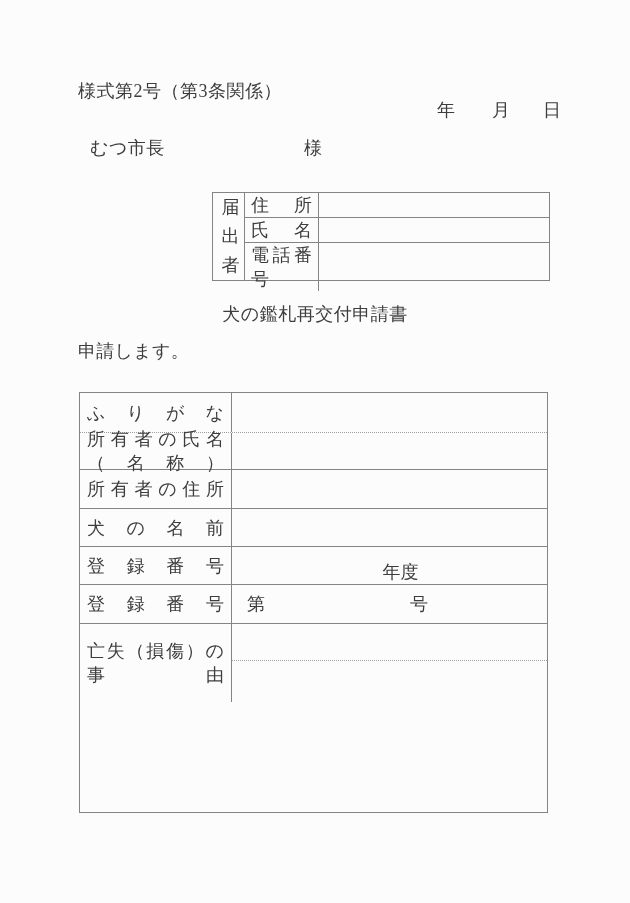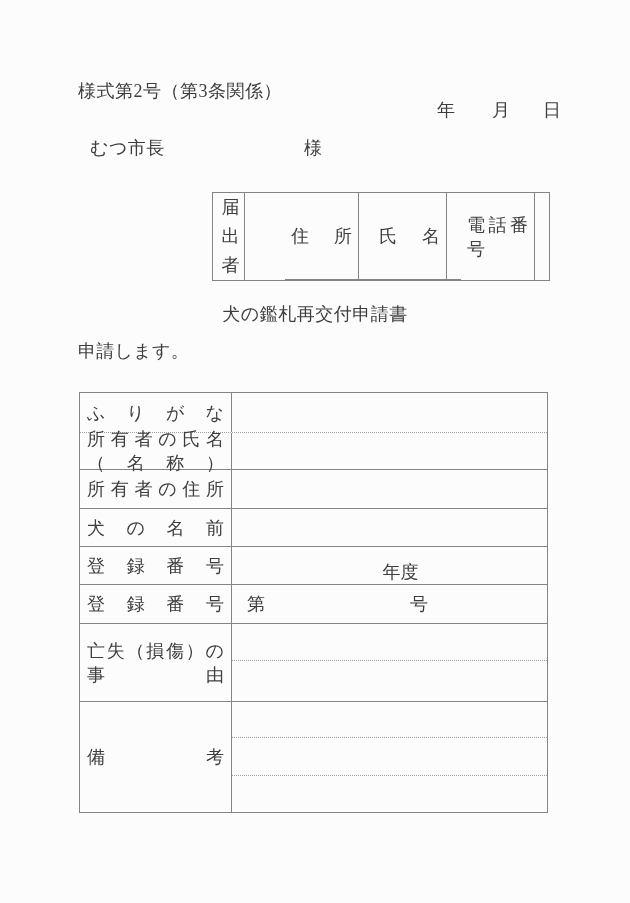--- a/index.html
+++ b/index.html
@@ -23,34 +23,33 @@
   .date-line .d { margin-left: 33px; }
   .addressee-name { left: 90px; top: 136px; letter-spacing: 0.5px; }
   .addressee-honorific { left: 304px; top: 136px; }
 
   
   .atable {
     left: 212px; top: 192px;
     width: 338px; height: 89px;
     border: 1px solid #848484;
     display: flex;
-    gap: 40px;
   }
   .agroup {
     width: 32px;
     border-right: 1px solid #848484;
     display: flex; align-items: center; justify-content: center;
   }
   .agroup .vert {
     width: 14px;
     line-height: 29px;
     text-align: center;
     word-break: break-all;
   }
-  .arows { flex: 1; display: flex; flex-direction: row; }
+  .arows { flex: 1; display: flex; flex-direction: column; }
   .arow { flex: 1; display: flex; border-bottom: 1px solid #848484; }
   .arow:last-child { border-bottom: none; }
   .alabel {
     width: 74px;
     border-right: 1px solid #848484;
     display: flex; align-items: center;
     padding: 0 6px;
   }
   .alabel > div { width: 100%; text-align: justify; text-align-last: justify; }
   .avalue { flex: 1; }
@@ -188,25 +187,15 @@
     <div class="mrow h78">
       <div class="mlabel">
         <div>亡失（損傷）の事由</div>
       </div>
       <div class="subwrap">
         <div class="subrow sh37"></div>
         <div class="subrow"></div>
       </div>
     </div>
 
-    <div class="mrow hrest">
-      <div class="mlabel">
-        <div>備考</div>
-      </div>
-      <div class="subwrap">
-        <div class="subrow sh36"></div>
-        <div class="subrow sh38"></div>
-        <div class="subrow"></div>
-      </div>
-    </div>
 
   </div>
 </div>
 
 </body></html>

